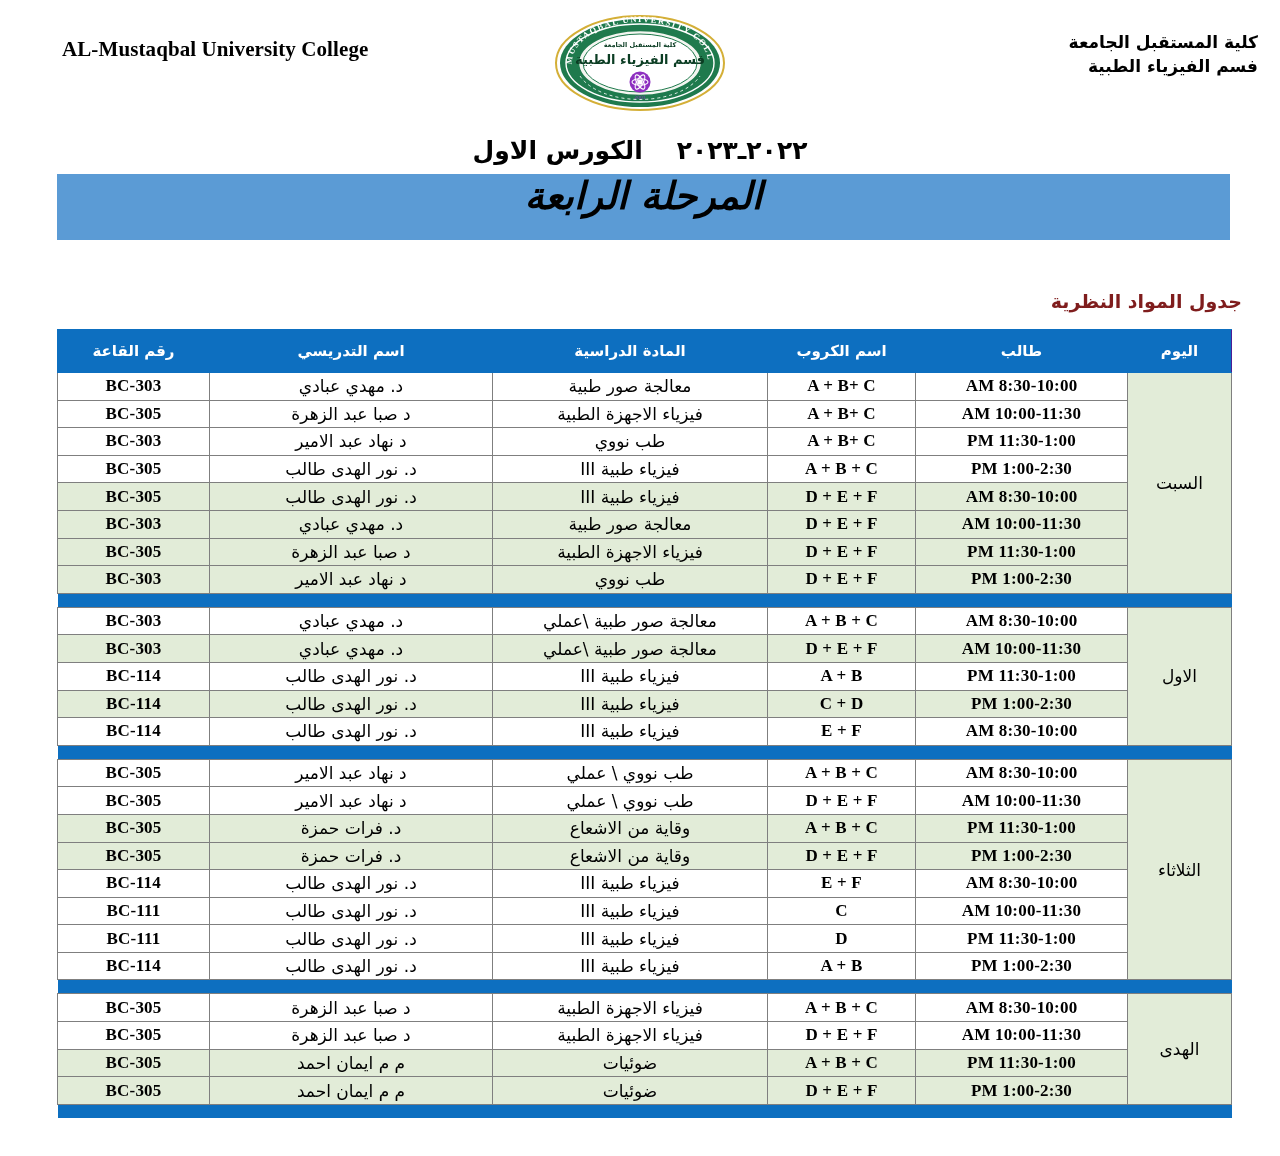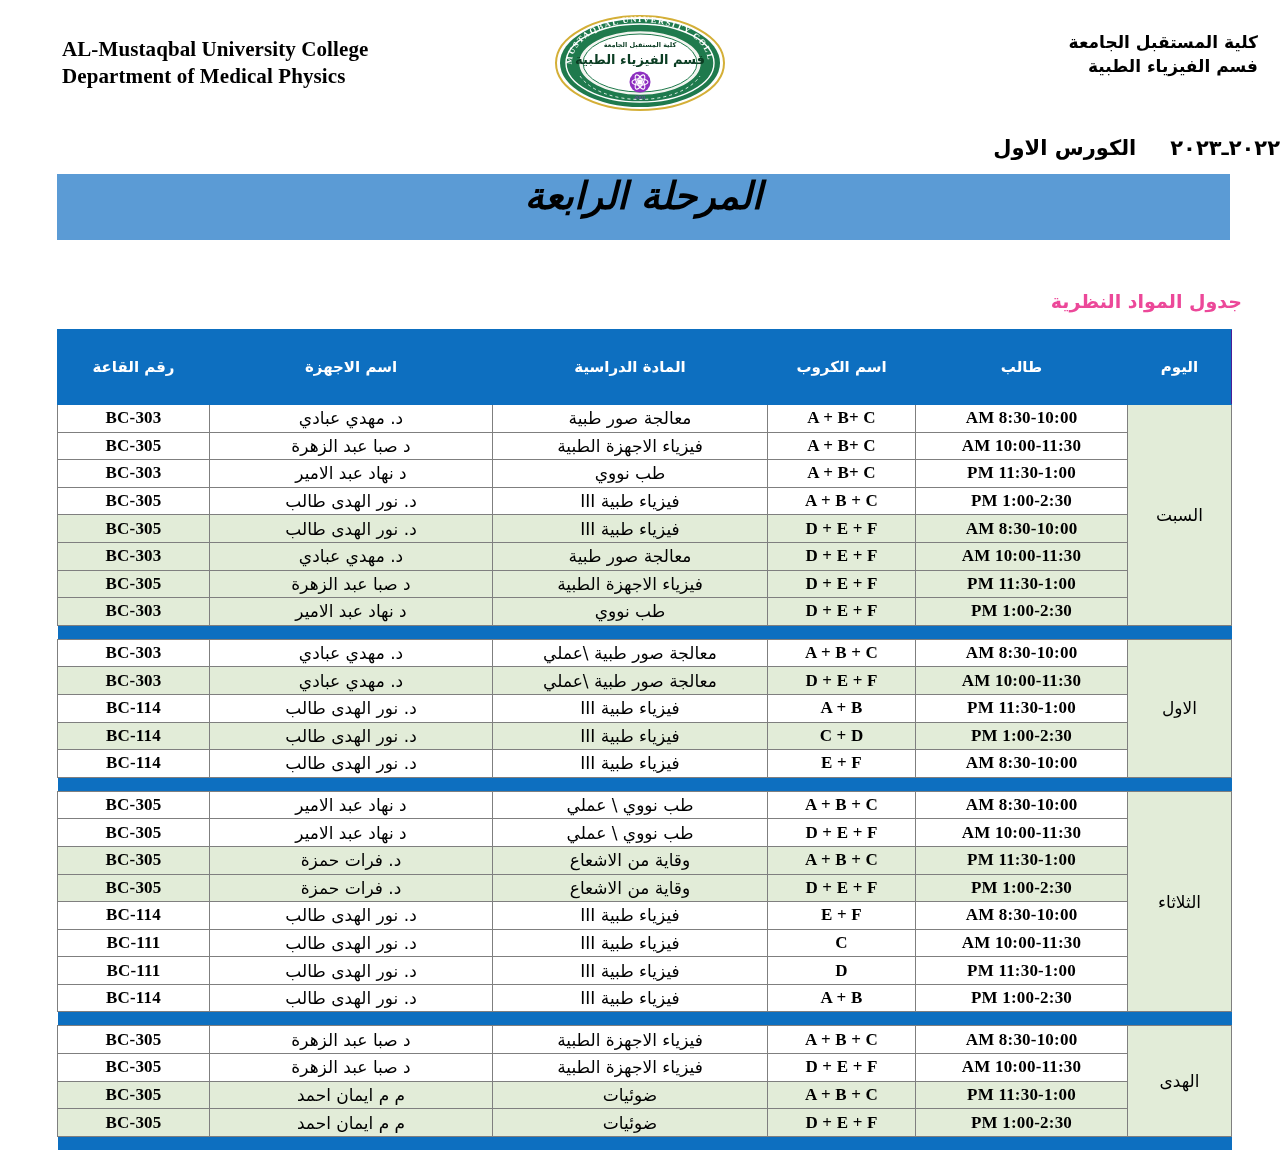--- a/index.html
+++ b/index.html
@@ -48,24 +48,25 @@
     transform:translateX(-50%);
     top:14px;
     width:172px;height:98px;
   }
   .logo-wrap svg{display:block;}
 
   
   .course-line{
     position:absolute;
     top:136px; left:0; right:0;
-    direction:rtl;
-    font-family:"DejaVu Sans", sans-serif;
-    font-weight:bold;
-    font-size:21px;
+    text-align:center;
+    direction:rtl;
+    font-family:"DejaVu Sans", sans-serif;
+    font-weight:bold;
+    font-size:25px;
     color:#000;
     letter-spacing:1px;
   }
   .course-line .sp{display:inline-block;width:34px;}
 
   
   .stage-banner{
     position:absolute;
     top:174px;
     left:57px;
@@ -88,21 +89,21 @@
 
   
   .table-caption{
     position:absolute;
     top:290px;
     right:38px;
     direction:rtl;
     font-family:"DejaVu Sans", sans-serif;
     font-weight:bold;
     font-size:19px;
-    color:#ec4899;
+    color:#7f1d1d;
   }
 
   
   .tbl-wrap{
     position:absolute;
     top:329px;
     left:57px;
     width:1174px;
   }
   table.sched{
@@ -118,21 +119,21 @@
   table.sched col.c-teach{width:283px;}
   table.sched col.c-room {width:152px;}
 
   table.sched th{
     background:#0d6fc0;
     color:#ffffff;
     font-family:"DejaVu Sans", sans-serif;
     font-weight:bold;
     font-size:15px;
     height:42px;
-    padding:16px;
+    padding:0;
     border:1px solid #0d6fc0;
     text-align:center;
     vertical-align:middle;
   }
   table.sched th.th-day{border-right:1px solid #4c1d95;}
 
   table.sched td{
     height:26.6px;
     padding:0 4px;
     border:1px solid #7f7f7f;
@@ -174,21 +175,20 @@
     padding:0;
   }
 </style>
 </head>
 <body>
 
 <div class="page-header">
 
   <div class="hdr-left">
     <div>AL-Mustaqbal University College</div>
-    <div>Department of Medical Physics</div>
   </div>
 
   <div class="logo-wrap">
     <svg width="172" height="98" viewBox="0 0 172 98" xmlns="http://www.w3.org/2000/svg">
       <ellipse cx="86" cy="49" rx="84" ry="47" fill="#ffffff" stroke="#d4af37" stroke-width="2"></ellipse>
       <ellipse cx="86" cy="49" rx="80" ry="44" fill="#1f7a4d"></ellipse>
       <ellipse cx="86" cy="49" rx="74" ry="39" fill="none" stroke="#ffffff" stroke-width="1.4"></ellipse>
       <ellipse cx="86" cy="49" rx="62" ry="33" fill="#f4f6f1" stroke="#1f7a4d" stroke-width="2.5"></ellipse>
       <ellipse cx="86" cy="49" rx="57" ry="29" fill="#ffffff" stroke="#1f7a4d" stroke-width="1"></ellipse>
       <path id="arcTop" d="M 18 49 A 68 41 0 0 1 154 49" fill="none"></path>
@@ -236,21 +236,21 @@
       <col class="c-subj">
         <col class="c-teach">
         <col class="c-room">
     </colgroup>
     <thead>
       <tr>
         <th class="th-day">اليوم</th>
         <th>طالب</th>
         <th>اسم الكروب</th>
         <th>المادة الدراسية</th>
-        <th>اسم الاجهزة</th>
+        <th>اسم التدريسي</th>
         <th>رقم القاعة</th>
       </tr>
     </thead>
     <tbody>
         <tr class="rw-white">
           <td class="daycell" rowspan="8">السبت</td>
           <td class="c-latin">8:30-10:00 AM</td>
           <td class="c-latin">A + B+ C</td>
           <td class="c-ar">معالجة صور طبية</td>
           <td class="c-ar">د. مهدي عبادي</td>

